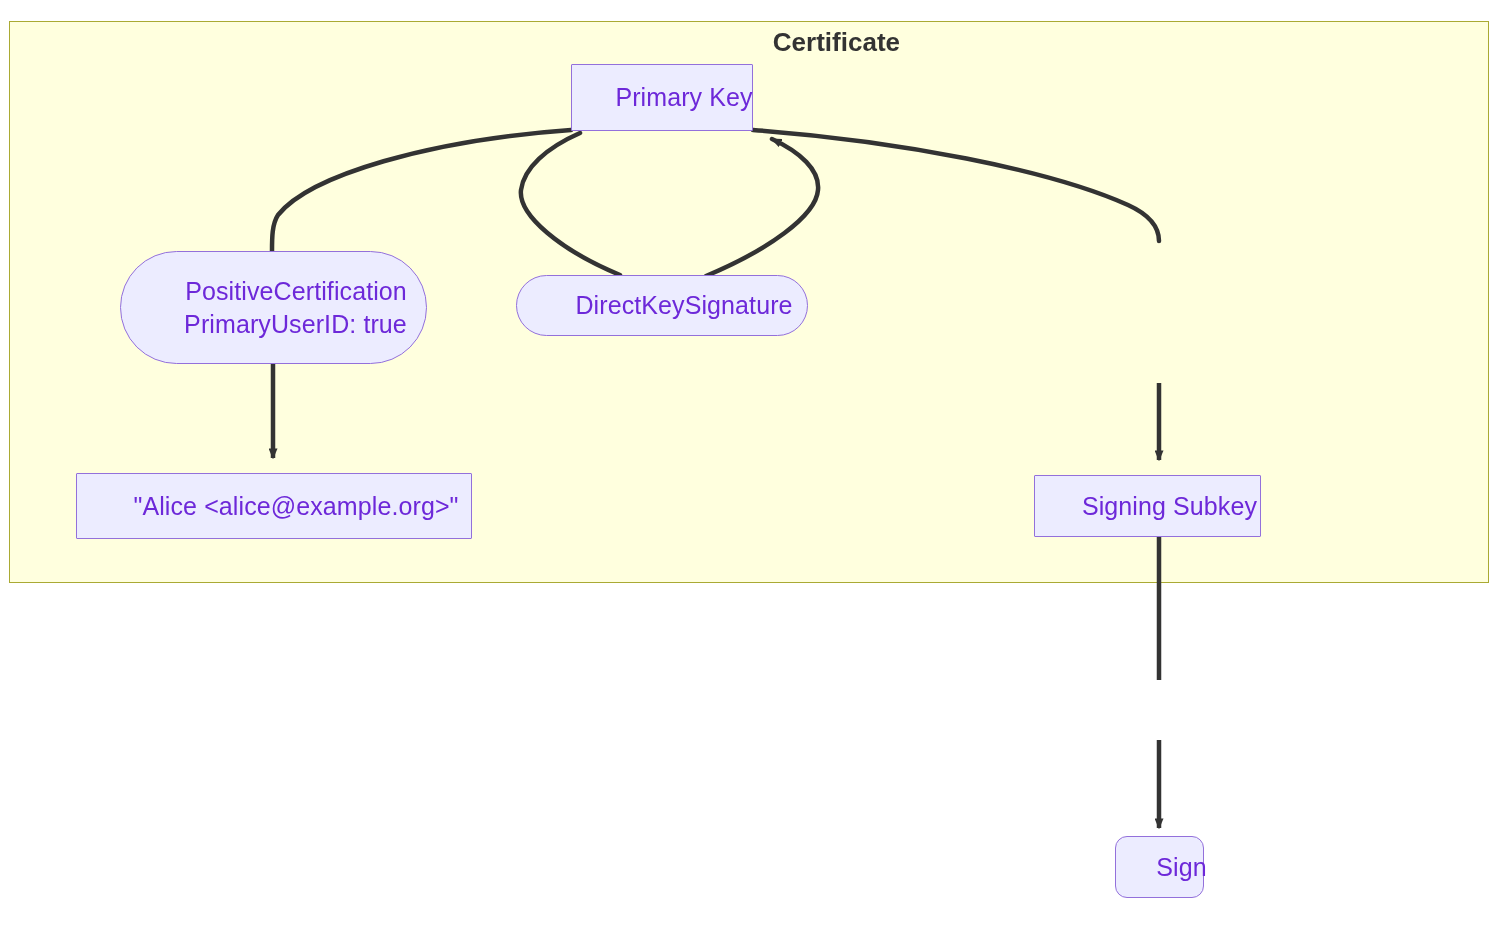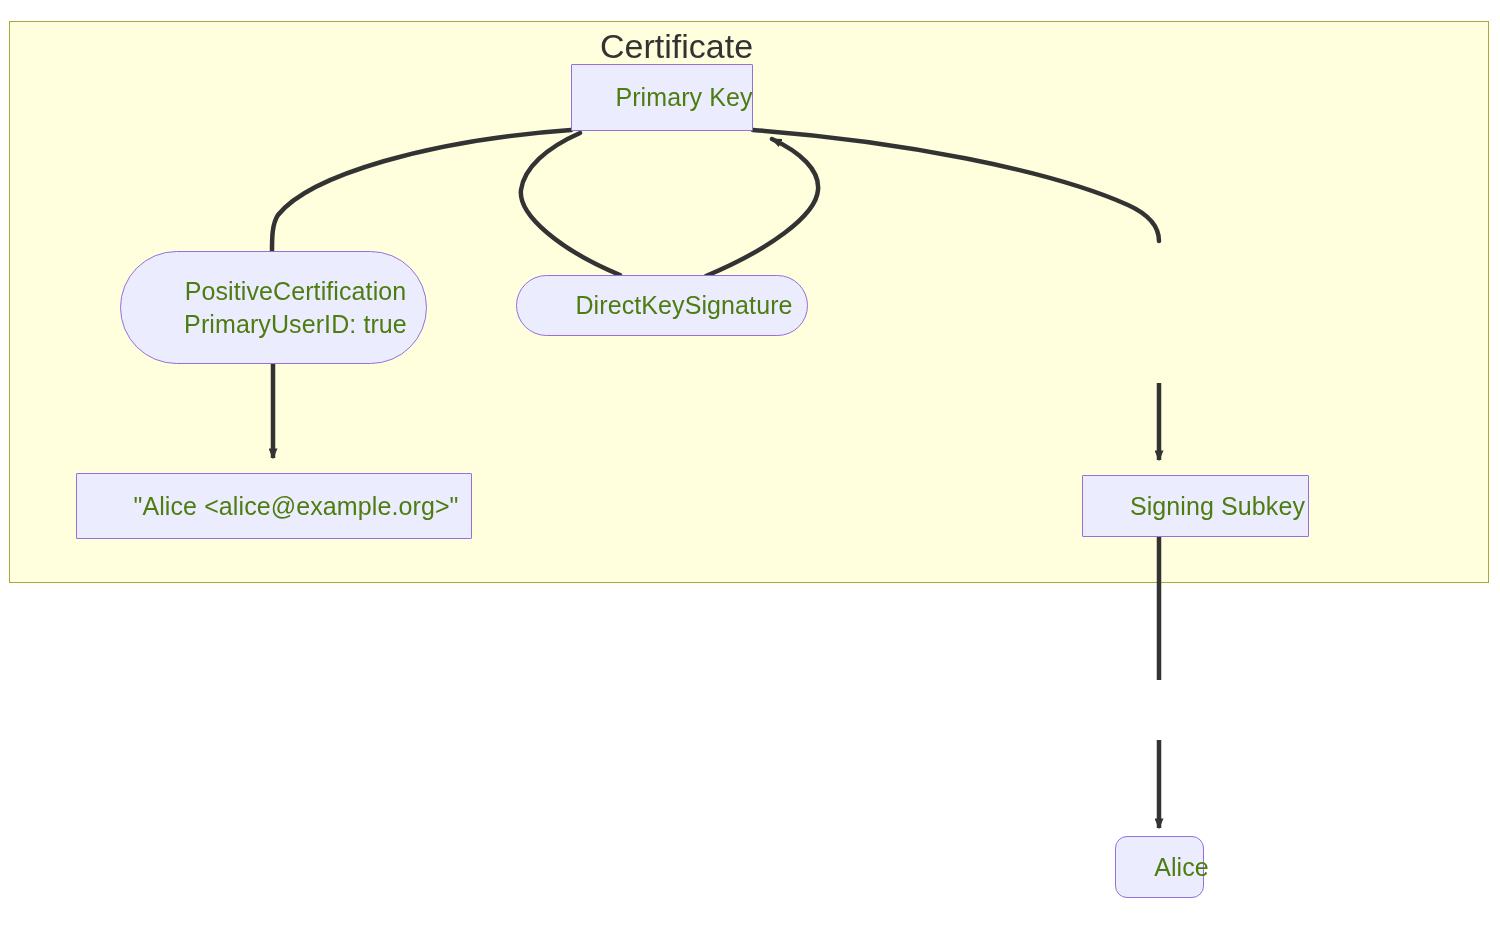--- a/index.html
+++ b/index.html
@@ -27,38 +27,39 @@
     height: 927px;
   }
   .subgraph-box {
     position: absolute;
     background: #ffffde;
     border: 1.4px solid #aaaa33;
     box-sizing: border-box;
   }
   .subgraph-title {
     position: absolute;
-    font-size: 34px;
+    font-size: 26px;
     color: #333333;
     white-space: nowrap;
-    text-align: left;
+    text-align: right;
     line-height: 1.1;
+    font-weight: bold;
   }
   .node {
     position: absolute;
     background: #ececff;
     border: 1.6px solid #9370db;
     box-sizing: border-box;
     display: flex;
     align-items: center;
     justify-content: center;
-    color: #4d7c0f;
+    color: #6d28d9;
     font-size: 25px;
     line-height: 1.32;
-    text-align: center;
+    text-align: right;
     white-space: pre;
     letter-spacing: 0.1px;
     padding-left: 44px;
   }
   .node.rect {
     border-radius: 1px;
   }
   .node.stadium {
     border-radius: 999px;
   }
@@ -114,22 +115,22 @@
   <div class="node stadium" style="left:120px; top:251px; width:307px; height:113px;">
     <span class="node-label">PositiveCertification
 PrimaryUserID: true</span>
   </div>
 
 
   <div class="node rect" style="left:76px; top:473px; width:396px; height:66px;">
     <span class="node-label">"Alice &lt;alice@example.org&gt;"</span>
   </div>
 
-  <div class="node rect" style="left:1082px; top:475px; width:227px; height:62px;">
+  <div class="node rect" style="left:1034px; top:475px; width:227px; height:62px;">
     <span class="node-label">Signing Subkey</span>
   </div>
 
 
   <div class="node round" style="left:1115px; top:836px; width:89px; height:62px;">
-    <span class="node-label">Alice</span>
+    <span class="node-label">Sign</span>
   </div>
 
 </div>
 
 </body></html>

